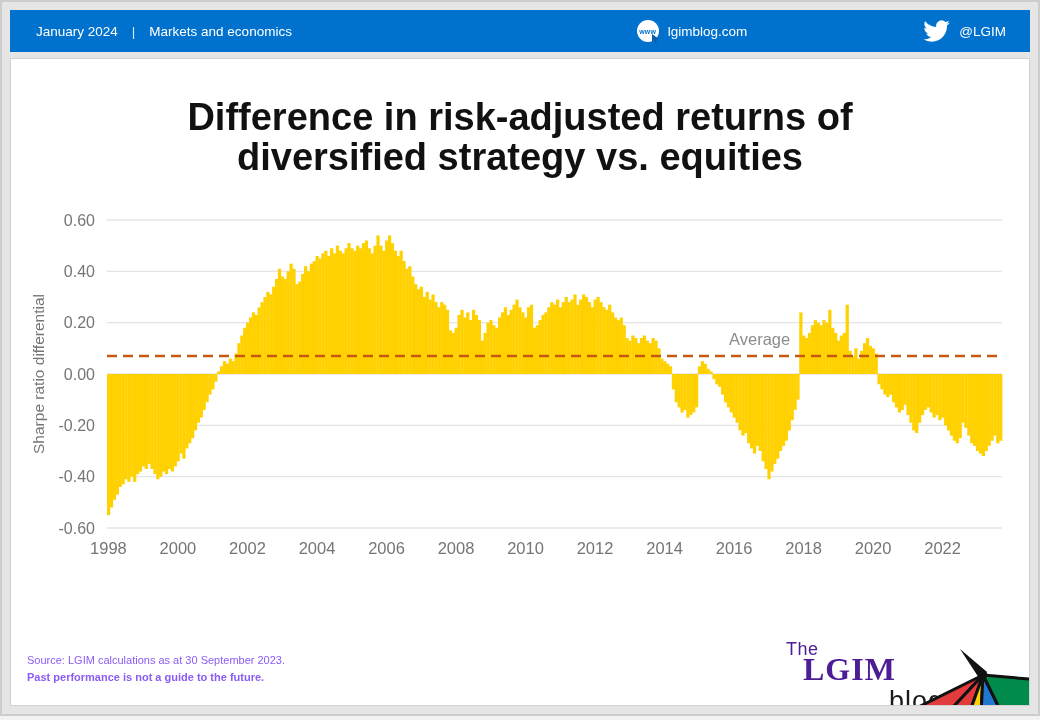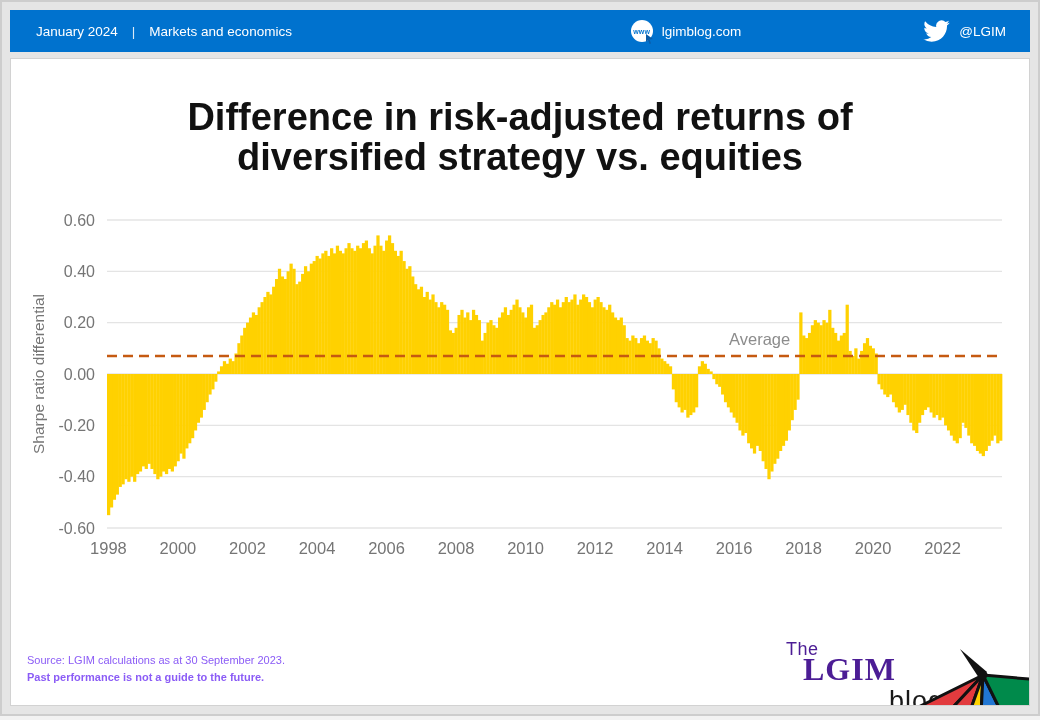--- a/index.html
+++ b/index.html
@@ -1,20 +1,20 @@
 <!DOCTYPE html>
 <html><head>
 <meta charset="utf-8">
 <style>
   html,body{margin:0;padding:0;background:#f2f2f2;}
   body{width:1040px;height:720px;font-family:"Liberation Sans",sans-serif;}
   .frame{position:relative;width:1040px;height:716px;background:#e5e5e5;border:2px solid #cdcdcd;box-sizing:border-box;overflow:hidden;}
   .topbar{position:absolute;left:8px;right:8px;top:8px;height:42px;display:flex;align-items:center;color:#fff;font-size:13.5px;}
   .topbar .left{display:flex;align-items:center;margin-left:26px;gap:14px;}
-  .topbar .right{display:flex;align-items:center;margin-left:auto;margin-right:24px;gap:17px;}
+  .topbar .right{display:flex;align-items:center;margin-left:auto;margin-right:24px;gap:11px;}
   .topbar .group{display:flex;align-items:center;gap:9px;cursor:pointer;}
   .topbar .tw-gap{margin-left:165px;}
   .divider{opacity:.85;}
   .www-circle{width:22px;height:22px;border-radius:50%;background:#fff;position:relative;display:flex;align-items:center;justify-content:center;}
   .www-circle span{font-size:7px;font-weight:bold;letter-spacing:.3px;}
   .www-cursor{position:absolute;right:-1px;bottom:-2px;}
   .panel{position:absolute;left:8px;right:8px;top:56px;bottom:8px;background:#fff;border:1px solid #d2d2d2;box-sizing:border-box;overflow:hidden;}
   .chart-title{position:absolute;top:38px;left:0;width:100%;text-align:center;font-size:38px;line-height:40px;font-weight:bold;color:#111;}
   .chart-wrap{position:absolute;left:0;top:131px;width:1022px;height:380px;}
   .footer-notes{position:absolute;left:16px;top:593px;font-size:11px;line-height:17px;color:#8b5cf6;}

